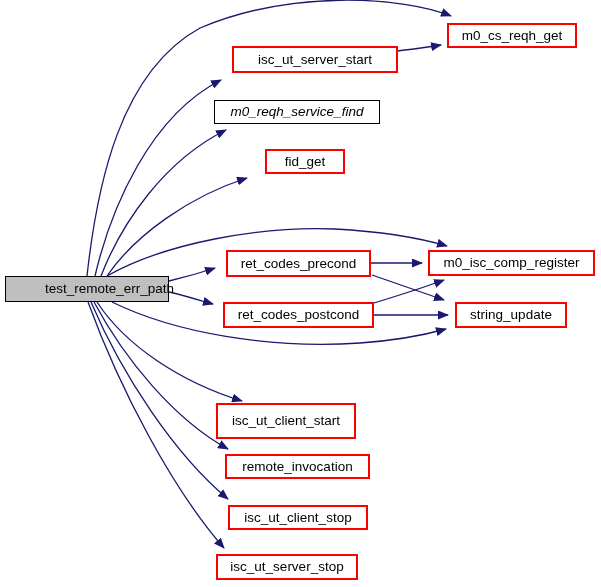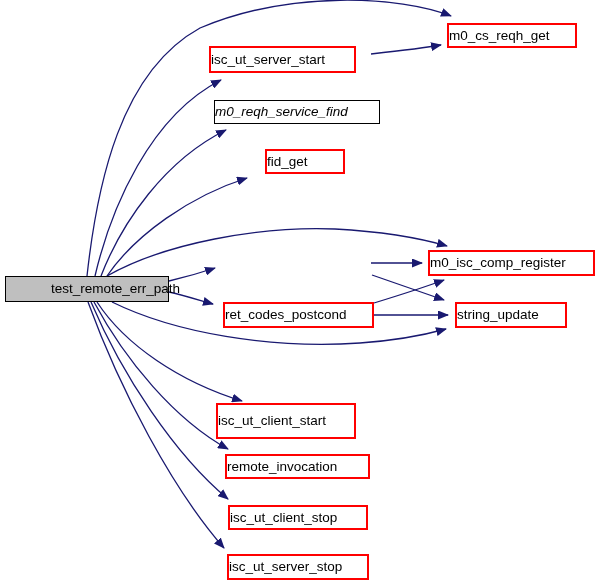--- a/index.html
+++ b/index.html
@@ -20,20 +20,21 @@
     left: 0;
     top: 0;
     width: 601px;
     height: 587px;
   }
   .node {
     position: absolute;
     box-sizing: border-box;
     display: flex;
     align-items: center;
+    justify-content: center;
     background: #ffffff;
     border: 2px solid #ff0000;
     color: #000000;
     font-size: 13.5px;
     line-height: 1;
     white-space: nowrap;
     cursor: pointer;
   }
   .node.plain {
     border: 1.5px solid #000000;
@@ -80,32 +81,35 @@
   </svg>
 
   <div class="node current" style="left:5px;top:276px;width:164px;height:26px">
     <span>test_remote_err_path</span>
   </div>
 
   <div class="node" style="left:447px;top:23px;width:130px;height:25px">
     <span>m0_cs_reqh_get</span>
   </div>
 
-  <div class="node" style="left:209px;top:46px;width:147px;height:27px">
+  <div class="node" style="left:232px;top:46px;width:166px;height:27px">
     <span>isc_ut_server_start</span>
   </div>
 
   <div class="node plain" style="left:214px;top:100px;width:166px;height:24px">
     <span>m0_reqh_service_find</span>
   </div>
 
   <div class="node" style="left:265px;top:149px;width:80px;height:25px">
     <span>fid_get</span>
   </div>
 
+  <div class="node" style="left:226px;top:250px;width:145px;height:27px">
+    <span>ret_codes_precond</span>
+  </div>
 
   <div class="node" style="left:428px;top:250px;width:167px;height:26px">
     <span>m0_isc_comp_register</span>
   </div>
 
   <div class="node" style="left:223px;top:302px;width:151px;height:26px">
     <span>ret_codes_postcond</span>
   </div>
 
   <div class="node" style="left:455px;top:302px;width:112px;height:26px">
@@ -117,17 +121,17 @@
   </div>
 
   <div class="node" style="left:225px;top:454px;width:145px;height:25px">
     <span>remote_invocation</span>
   </div>
 
   <div class="node" style="left:228px;top:505px;width:140px;height:25px">
     <span>isc_ut_client_stop</span>
   </div>
 
-  <div class="node" style="left:227px;top:554px;width:142px;height:26px">
+  <div class="node" style="left:216px;top:554px;width:142px;height:26px">
     <span>isc_ut_server_stop</span>
   </div>
 
 </div>
 
 </body></html>

